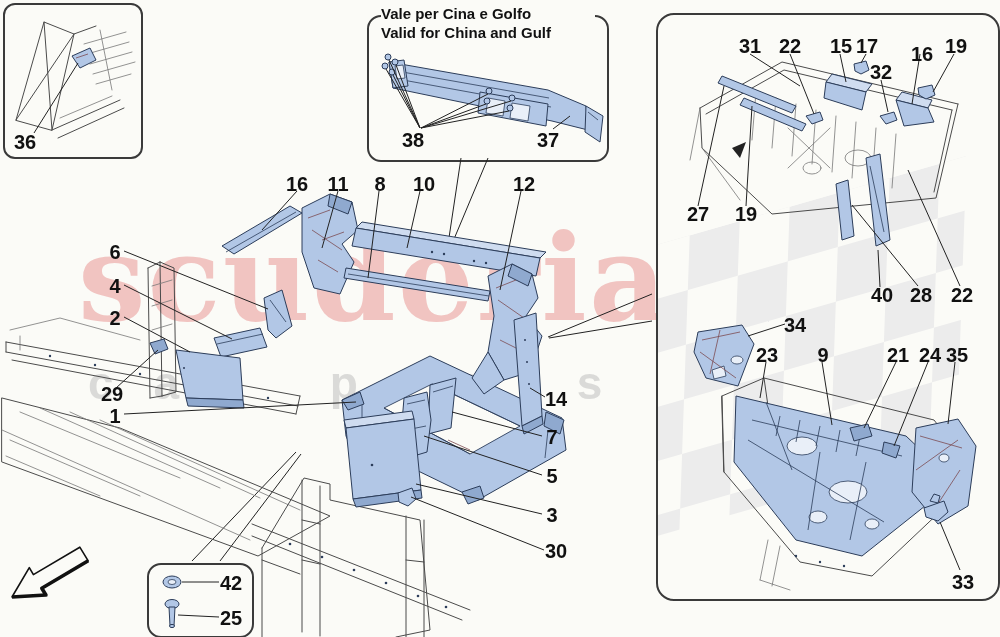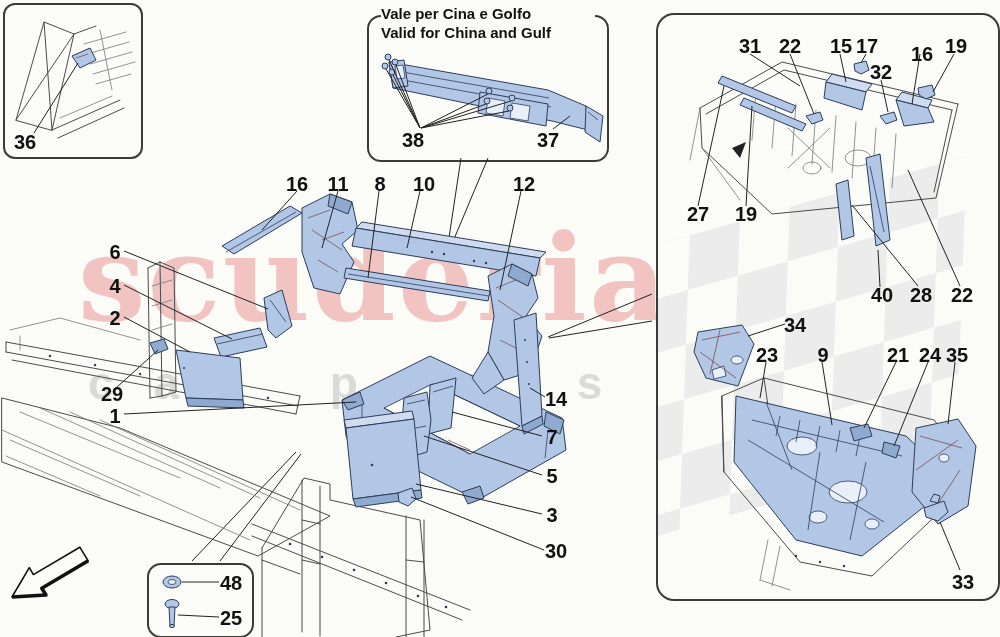--- a/index.html
+++ b/index.html
@@ -271,21 +271,21 @@
   <div class="callout" style="left:115px;top:252px">6</div>
   <div class="callout" style="left:115px;top:286px">4</div>
   <div class="callout" style="left:115px;top:318px">2</div>
   <div class="callout" style="left:112px;top:394px">29</div>
   <div class="callout" style="left:115px;top:416px">1</div>
   <div class="callout" style="left:556px;top:399px">14</div>
   <div class="callout" style="left:552px;top:437px">7</div>
   <div class="callout" style="left:552px;top:476px">5</div>
   <div class="callout" style="left:552px;top:515px">3</div>
   <div class="callout" style="left:556px;top:551px">30</div>
-  <div class="callout" style="left:231px;top:583px">48</div>
+  <div class="callout" style="left:231px;top:583px">42</div>
   <div class="callout" style="left:231px;top:618px">25</div>
   <div class="callout" style="left:750px;top:46px">31</div>
   <div class="callout" style="left:790px;top:46px">22</div>
   <div class="callout" style="left:841px;top:46px">15</div>
   <div class="callout" style="left:867px;top:46px">17</div>
   <div class="callout" style="left:881px;top:72px">32</div>
   <div class="callout" style="left:922px;top:54px">16</div>
   <div class="callout" style="left:956px;top:46px">19</div>
   <div class="callout" style="left:698px;top:214px">27</div>
   <div class="callout" style="left:746px;top:214px">19</div>

